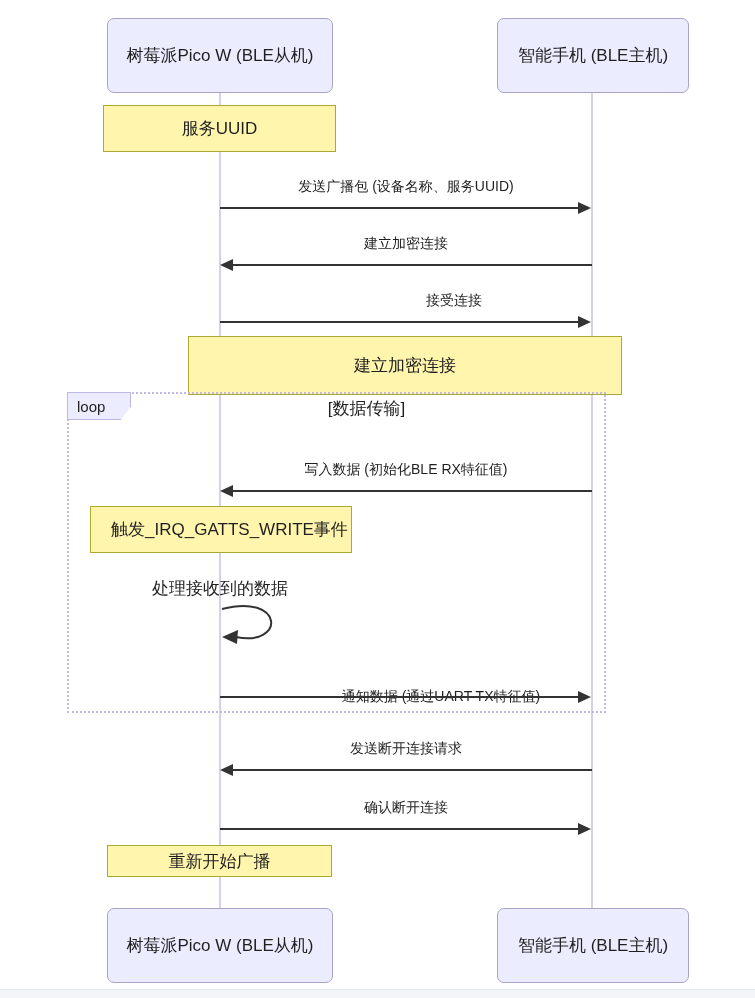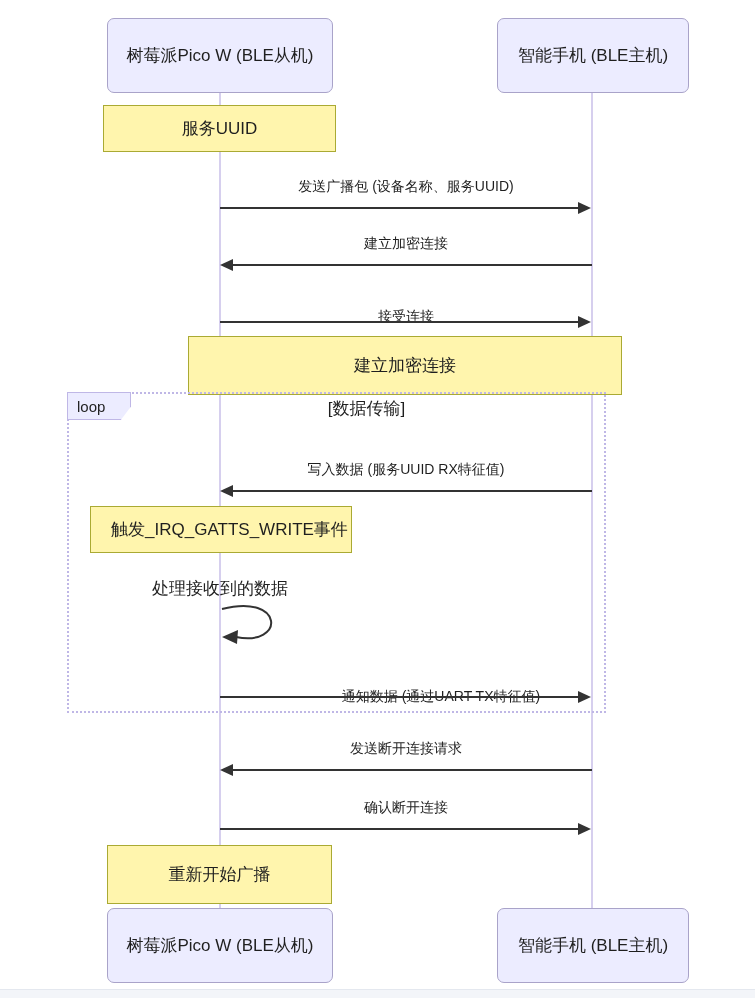--- a/index.html
+++ b/index.html
@@ -83,35 +83,35 @@
   </div>
 
   <div class="msg-text" style="top:178px;">发送广播包 (设备名称、服务UUID)</div>
   <div class="msg-line" style="left:220px; top:207px; width:359px;"></div>
   <div class="head head-right" style="left:578px; top:202px;"></div>
 
   <div class="msg-text" style="top:235px;">建立加密连接</div>
   <div class="msg-line" style="left:233px; top:264px; width:359px;"></div>
   <div class="head head-left" style="left:220px; top:259px;"></div>
 
-  <div class="msg-text" style="top:308px;">接受连接</div>
+  <div class="msg-text" style="top:292px;padding-left:48px;">接受连接</div>
   <div class="msg-line" style="left:220px; top:321px; width:359px;"></div>
   <div class="head head-right" style="left:578px; top:316px;"></div>
 
   <div class="note" style="left:188px; top:336px; width:434px; height:59px;">
     <span>建立加密连接</span>
   </div>
 
   <div class="loop-frame" style="left:67px; top:392px; width:539px; height:321px;"></div>
   <div class="loop-tab" style="left:67px; top:392px; width:64px; height:28px;">
     <span>loop</span>
   </div>
   <div class="loop-title" style="left:97px; top:397px; width:539px;">[数据传输]</div>
 
-  <div class="msg-text" style="top:461px;">写入数据 (服务UUID RX特征值)</div>
+  <div class="msg-text" style="top:461px;">写入数据 (初始化BLE RX特征值)</div>
   <div class="msg-line" style="left:233px; top:490px; width:359px;"></div>
   <div class="head head-left" style="left:220px; top:485px;"></div>
 
   <div class="note" style="left:90px; top:506px; width:262px; height:47px;padding-left:17px;">
     <span>触发_IRQ_GATTS_WRITE事件</span>
   </div>
 
   <div class="self-text" style="left:120px; top:577px; width:200px;">处理接收到的数据</div>
   <svg width="72" height="46" style="position:absolute; left:219px; top:601px;">
     <path d="M3,8 C66,-8 66,46 17,36" fill="none" stroke="#333333" stroke-width="2"></path>
@@ -123,21 +123,21 @@
   <div class="head head-right" style="left:578px; top:691px;"></div>
 
   <div class="msg-text" style="top:740px;">发送断开连接请求</div>
   <div class="msg-line" style="left:233px; top:769px; width:359px;"></div>
   <div class="head head-left" style="left:220px; top:764px;"></div>
 
   <div class="msg-text" style="top:799px;">确认断开连接</div>
   <div class="msg-line" style="left:220px; top:828px; width:359px;"></div>
   <div class="head head-right" style="left:578px; top:823px;"></div>
 
-  <div class="note" style="left:107px; top:845px; width:225px; height:59px;">
+  <div class="note" style="left:107px; top:845px; width:225px; height:32px;">
     <span>重新开始广播</span>
   </div>
 
   <div class="actor" style="left:107px; top:908px; width:226px; height:75px;">
     <span>树莓派Pico W (BLE从机)</span>
   </div>
   <div class="actor" style="left:497px; top:908px; width:192px; height:75px;">
     <span>智能手机 (BLE主机)</span>
   </div>
 

